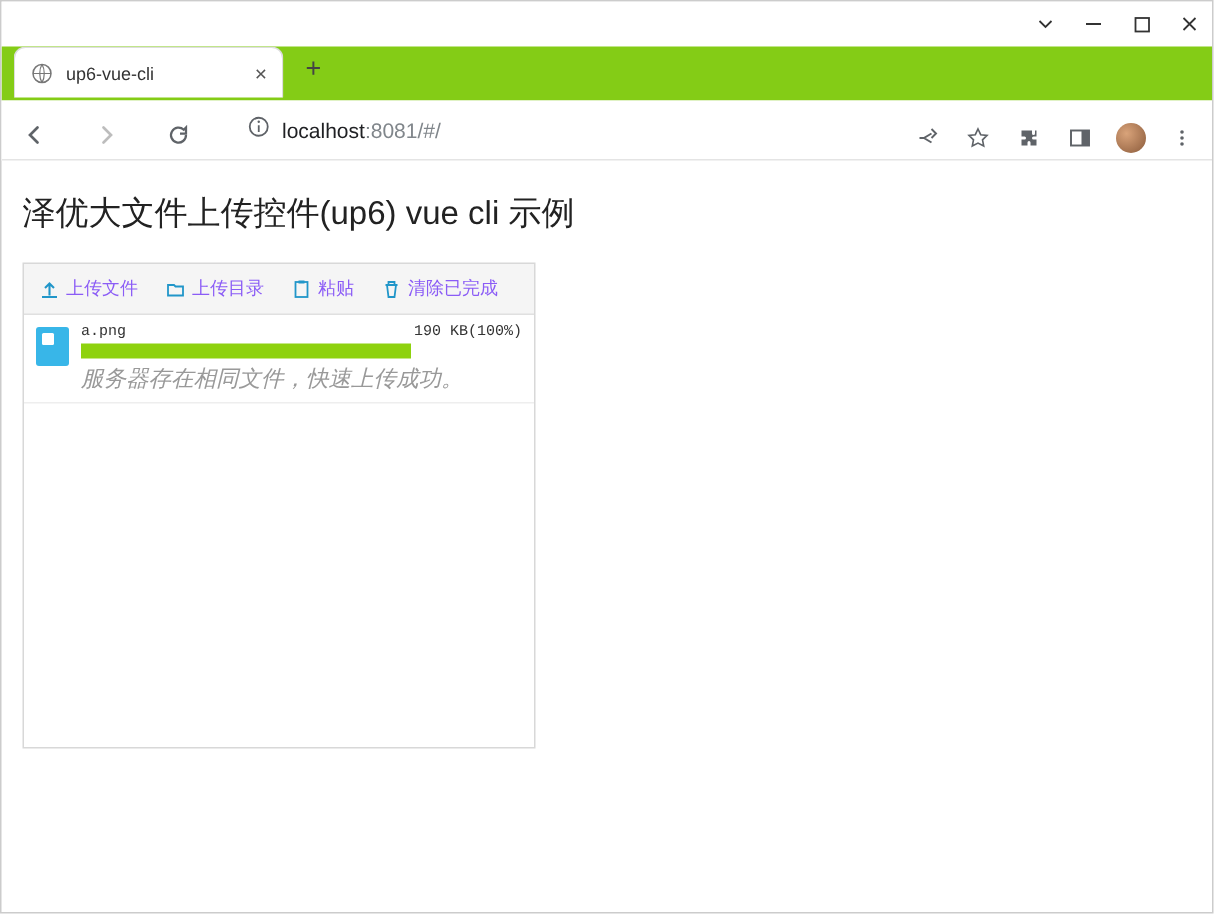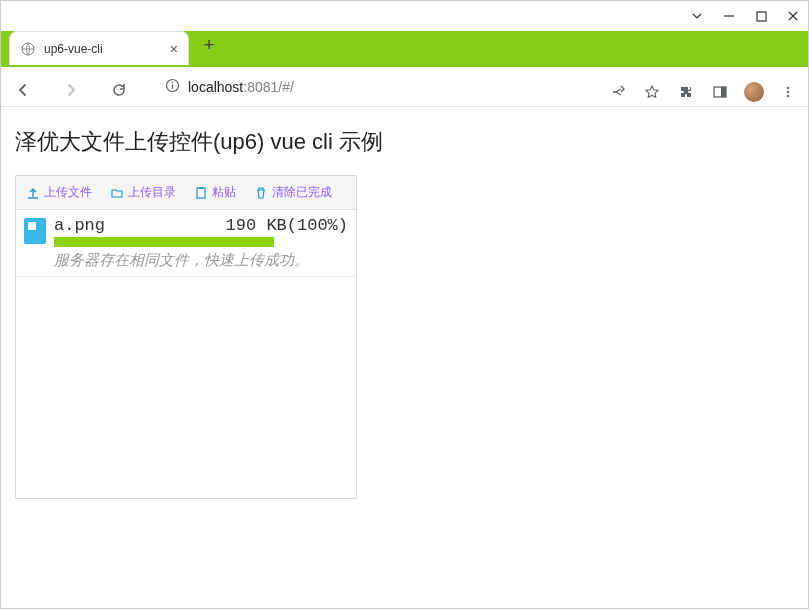--- a/index.html
+++ b/index.html
@@ -171,21 +171,21 @@
       position: absolute;
       top: 4px; left: 4px;
       width: 8px; height: 8px;
       background: #fff;
       border-radius: 1px;
     }
     .file-body { flex: 1; }
     .file-head {
       display: flex;
       justify-content: space-between;
-      font-size: 17px;
+      font-size: 10px;
       font-family: "Courier New", monospace;
       color: #333;
       margin-bottom: 2px;
     }
     .progress {
       width: 220px;
       height: 10px;
       background: #e8e8e8;
       position: relative;
       margin-bottom: 4px;

